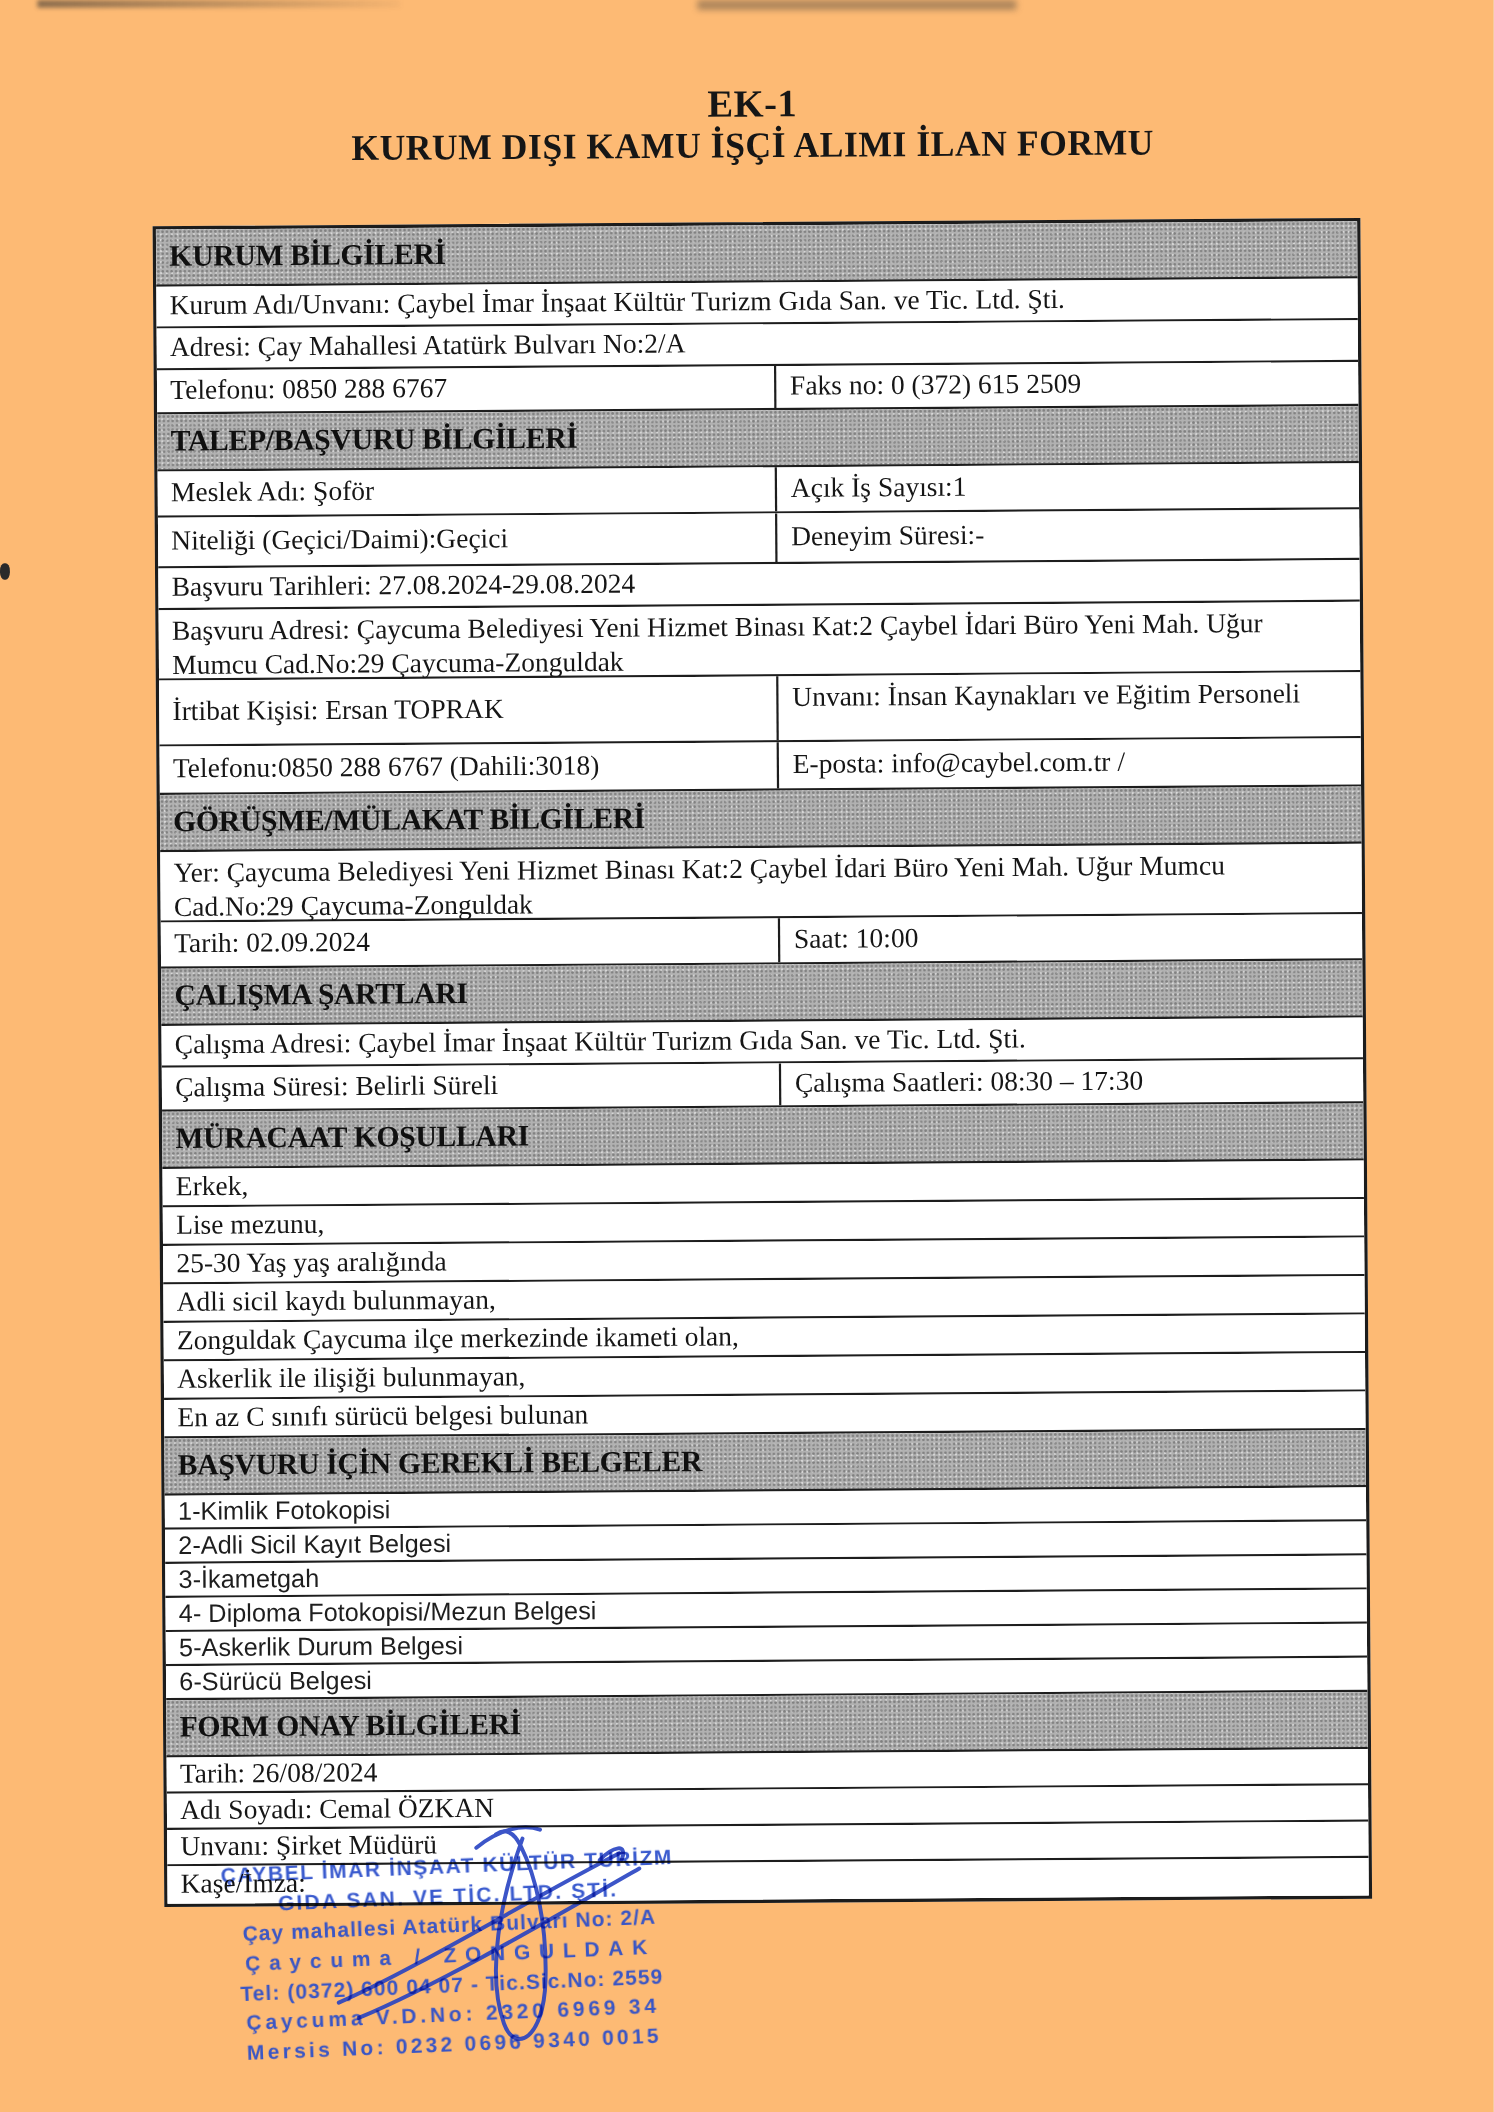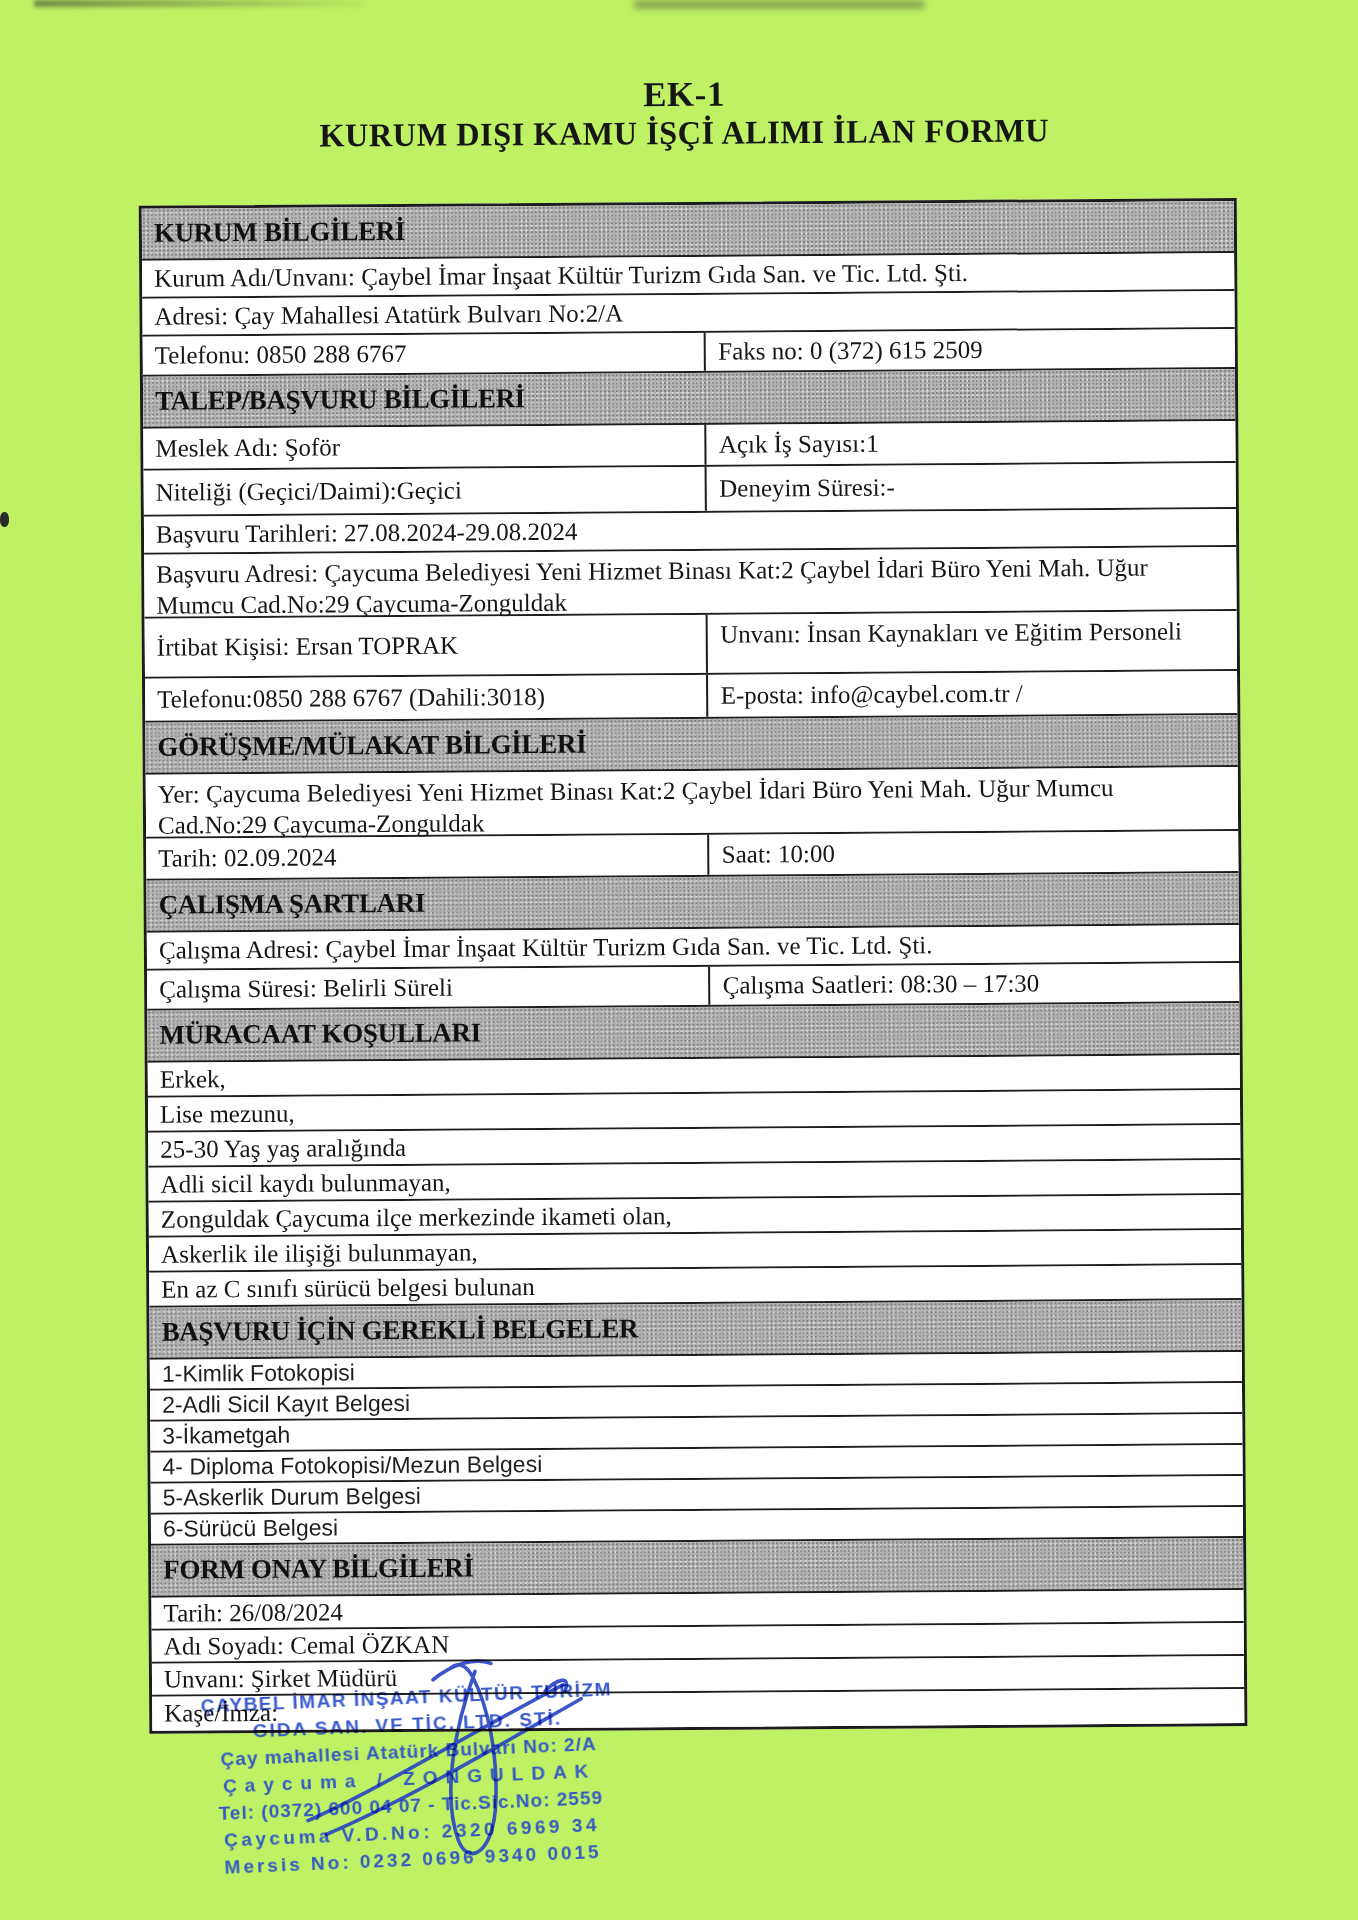--- a/index.html
+++ b/index.html
@@ -1,18 +1,18 @@
 <!DOCTYPE html>
 <html><head>
 <meta charset="utf-8">
 <style>
   html,body{margin:0;padding:0;background:#e8e8e8;}
   .page{
     position:relative;width:1358px;height:1920px;margin:0 auto;
-    background:#bef264;overflow:hidden;
+    background:#fdba74;overflow:hidden;
     font-family:"Liberation Serif","DejaVu Serif",serif;color:#161616;
   }
   
   .smudge{position:absolute;pointer-events:none;}
   .smudge-a{left:34px;top:0;width:330px;height:7px;background:linear-gradient(90deg,rgba(45,45,45,.55),rgba(45,45,45,.04));filter:blur(2px);}
   .smudge-b{left:634px;top:0;width:290px;height:9px;background:rgba(55,55,55,.4);filter:blur(3px);}
   .speck{left:0;top:512px;width:9px;height:15px;background:#2a2a2a;border-radius:45%;}
 
   .scan{position:absolute;left:0;top:0;width:100%;height:100%;transform:rotate(-0.4deg);transform-origin:680px 960px;}
 

